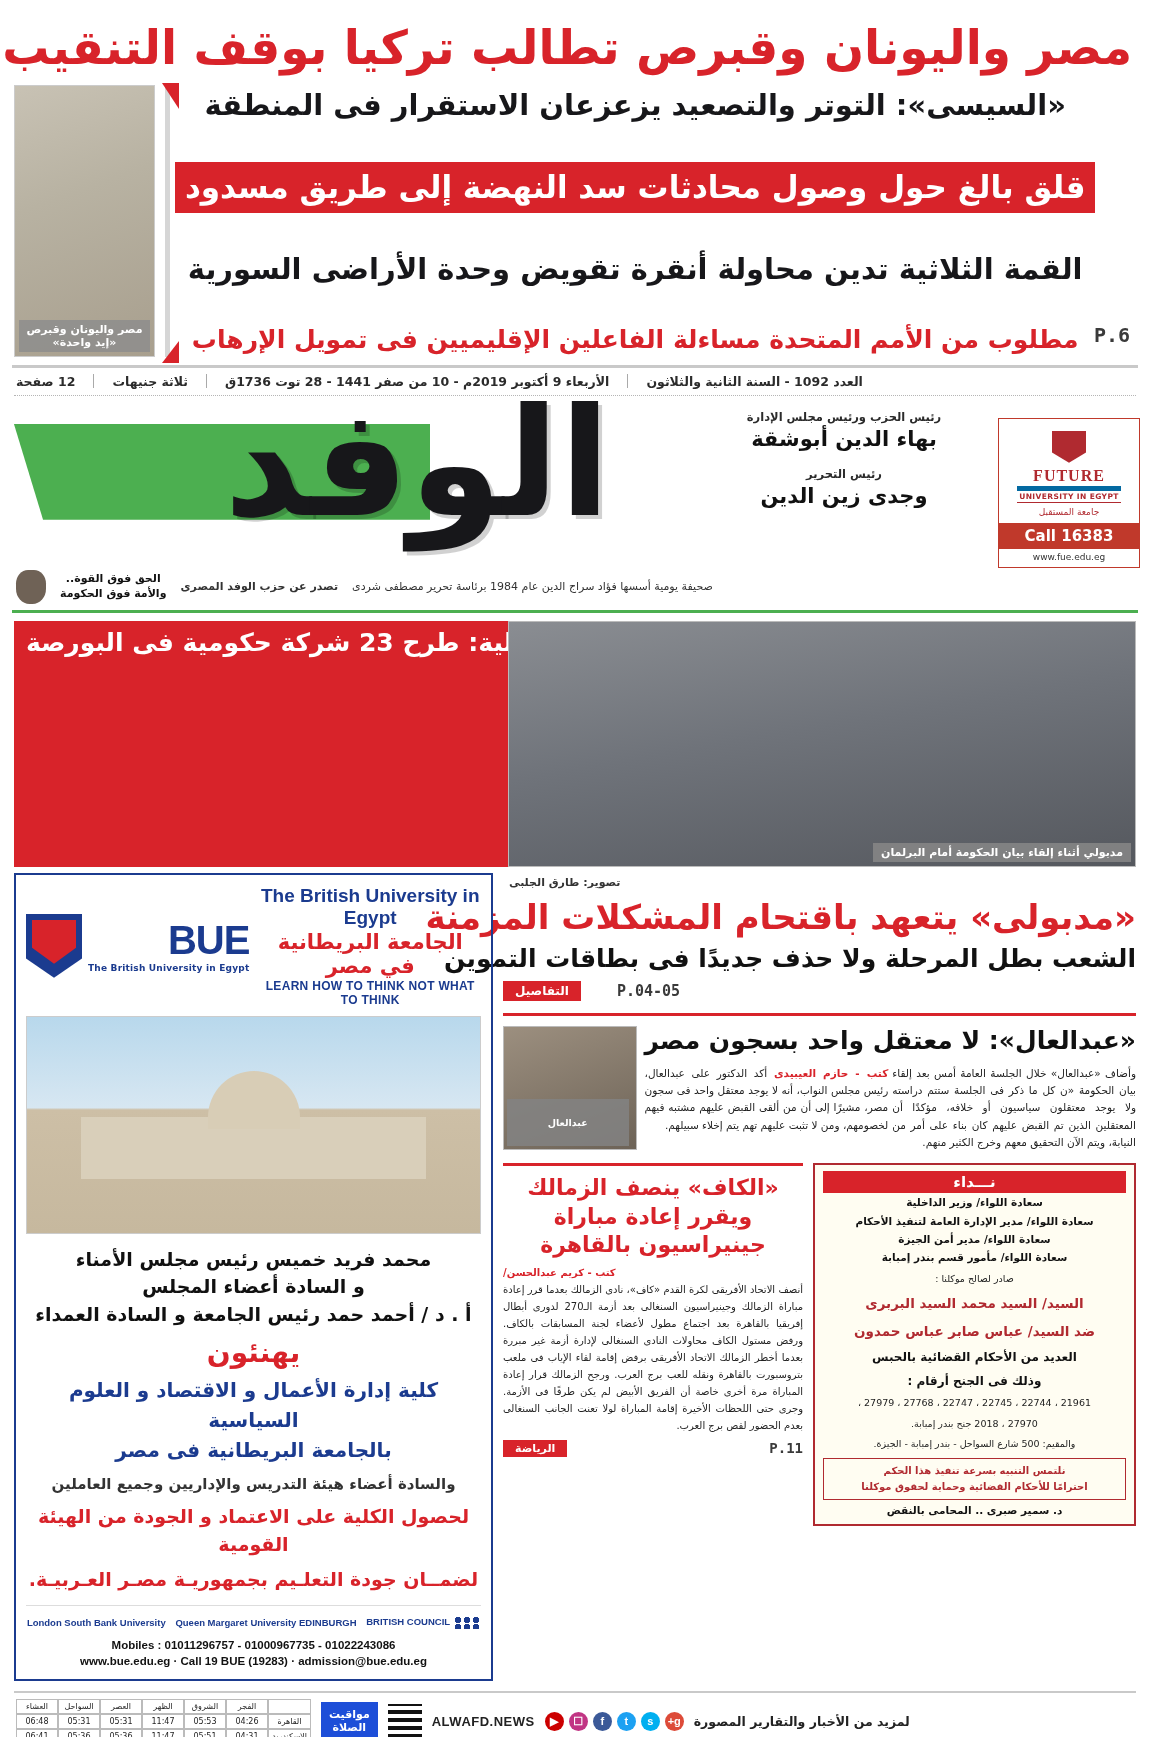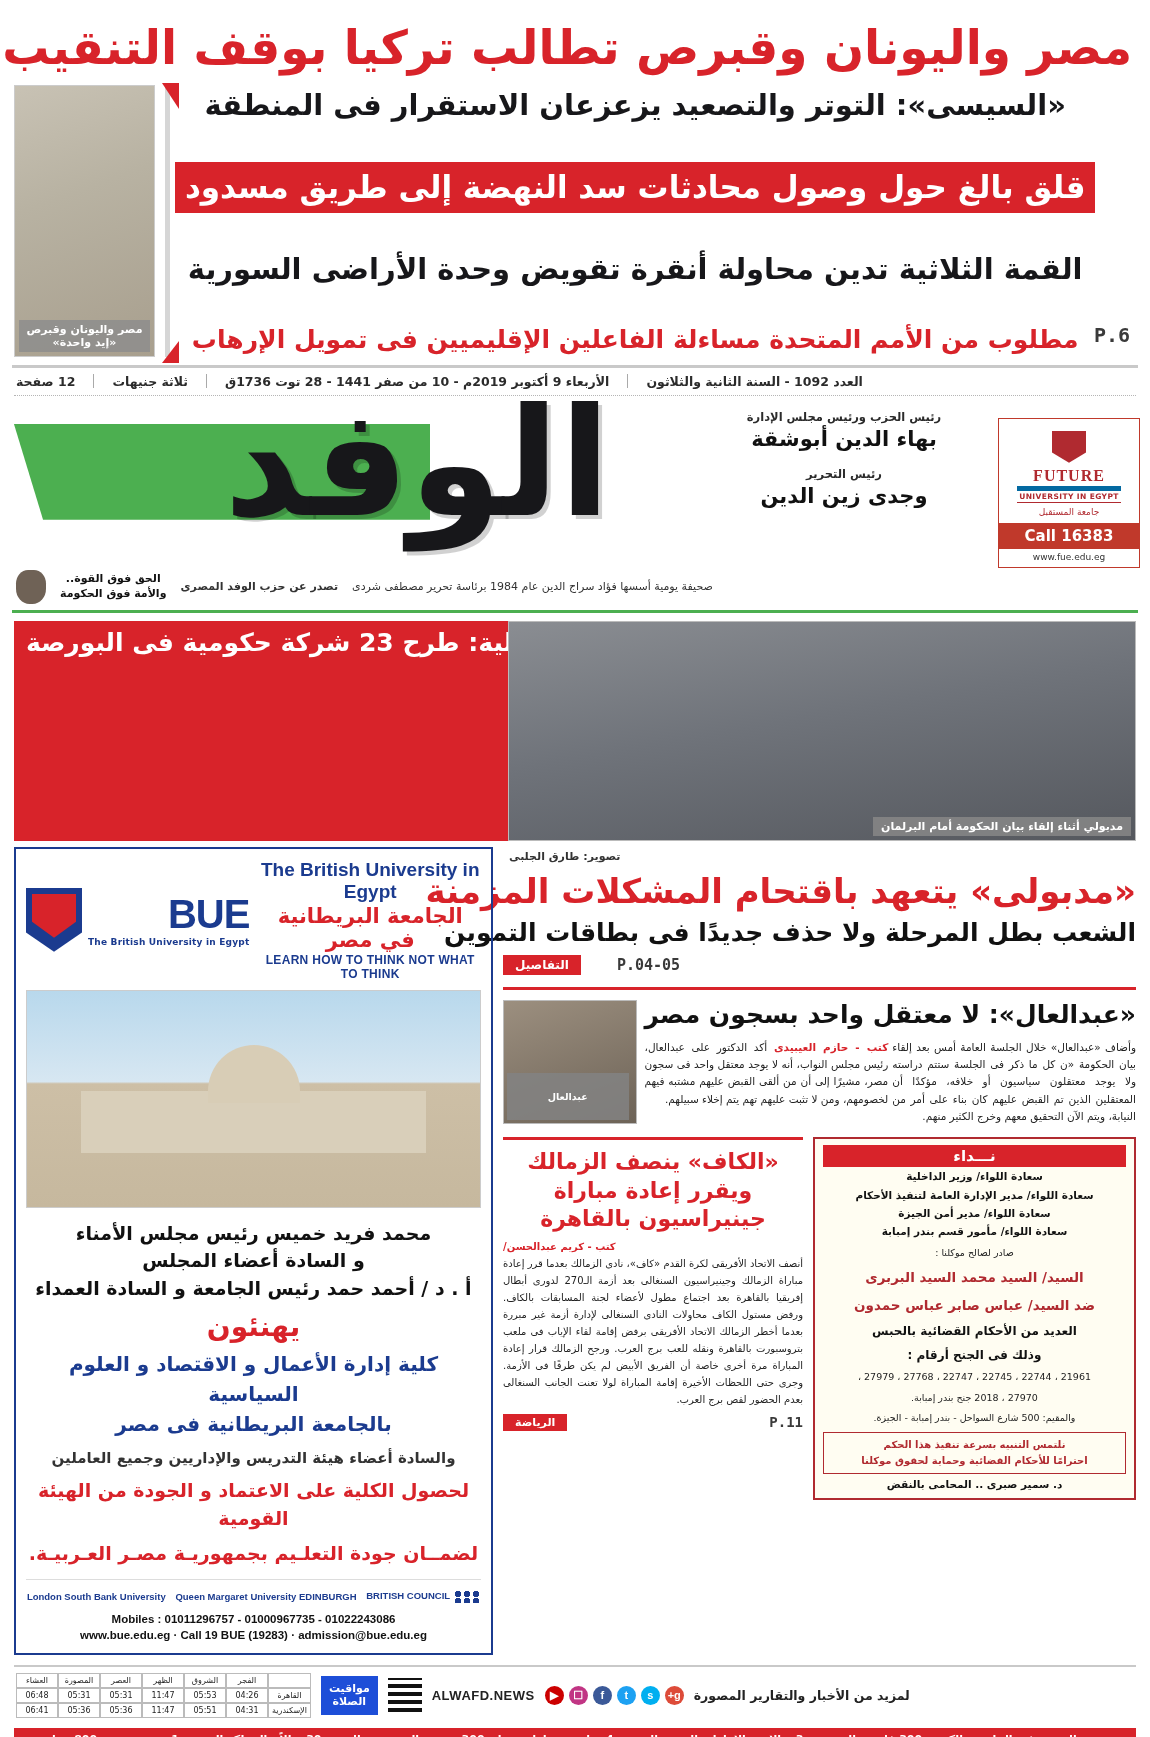--- a/index.html
+++ b/index.html
@@ -134,21 +134,21 @@
   .grn-rule { height:3px; background:#4caf50; margin:0 12px; }
 
   
   .redstrip-wrap { display:flex; flex-direction:row-reverse; padding:8px 14px 0 14px; gap:8px; }
   .redstrip {
     flex:1; background:#d8232a; color:#fff; font-weight:bold; font-size:25px;
     text-align:center; padding:7px 12px; position:relative; white-space:nowrap;
   }
   .p3 { font-size:15px; font-weight:bold; color:#3a3a3a; align-self:flex-end; padding-bottom:2px;
         font-family:"DejaVu Sans Mono", monospace; }
-  .parl-photo { width:633px; height:220px; position:relative;
+  .parl-photo { width:633px; height:246px; position:relative;
     background:linear-gradient(170deg,#8a8d92 0%,#6f737a 45%,#55585e 100%); border:1px solid #bbb; }
 
   
   .maingrid { display:flex; flex-direction:row-reverse; gap:10px; padding:6px 14px 0 14px; }
   .col-right { width:486px; }
   .col-left  { width:633px; }
 
   
   .bue-ad { border:2px solid #1b3b8f; padding:10px 10px 12px 10px; }
   .bue-top { display:flex; flex-direction:row-reverse; align-items:center; gap:10px; }
@@ -444,21 +444,21 @@
 
   <div class="footer-rule"></div>
   <div class="footer">
     <div class="prayer">
       <div>
         <div class="pcell">العشاء</div>
         <div class="pcell">06:48</div>
         <div class="pcell">06:41</div>
       </div>
       <div>
-        <div class="pcell">المصورة</div>
+        <div class="pcell">السواحل</div>
         <div class="pcell">05:31</div>
         <div class="pcell">05:36</div>
       </div>
       <div>
         <div class="pcell">العصر</div>
         <div class="pcell">05:31</div>
         <div class="pcell">05:36</div>
       </div>
       <div>
         <div class="pcell">الظهر</div>

